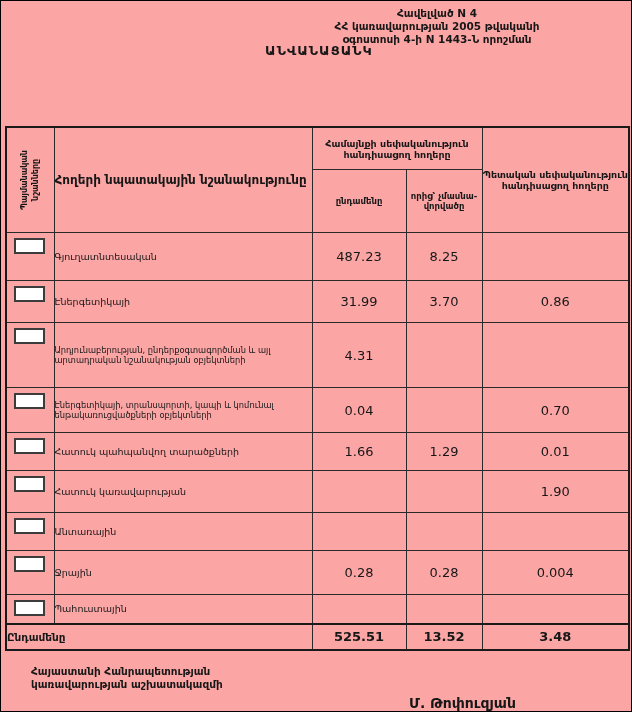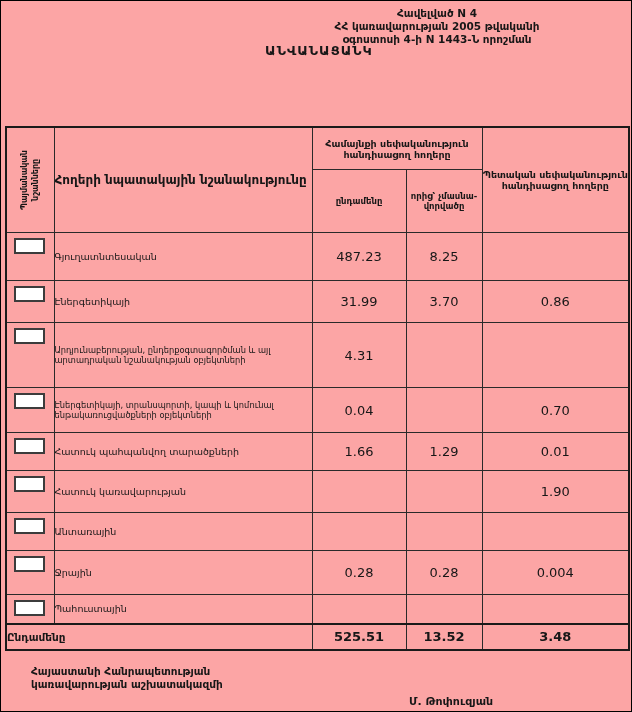--- a/index.html
+++ b/index.html
@@ -76,21 +76,21 @@
   td.c-total-label {
     font-size: 10.5px; text-align: left; vertical-align: middle;
     padding-left: 52px; font-weight: bold;
   }
   .footer-left {
     position: absolute; top: 664px; left: 30px;
     font-size: 10.5px; line-height: 13px; font-weight: bold;
   }
   .footer-sign {
     position: absolute; top: 694px; left: 408px;
-    font-size: 11px; font-weight: bold; text-align: center;
+    font-size: 14px; font-weight: bold; text-align: center;
   }
 </style>
 </head>
 <body>
 
 <div class="page">
 
   <div class="annex-block">
     <div>Հավելված N 4</div>
     <div>ՀՀ կառավարության 2005 թվականի</div>

